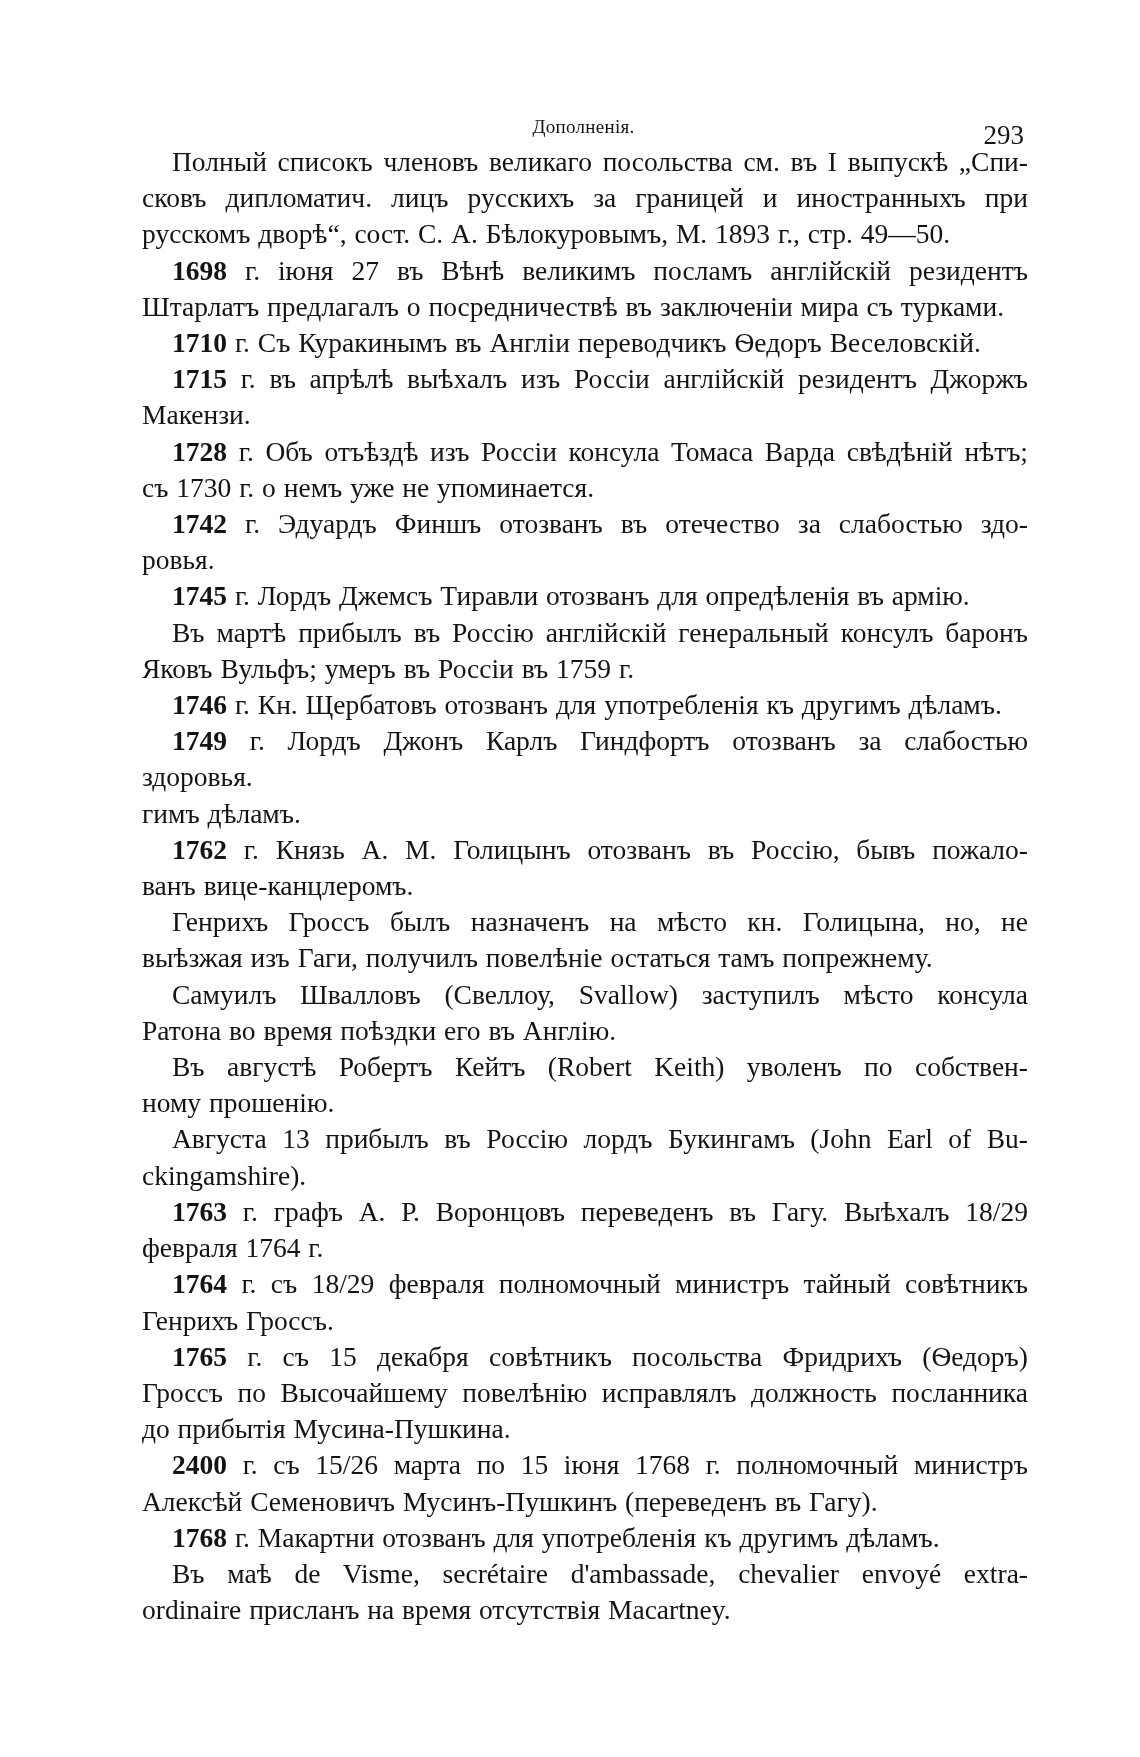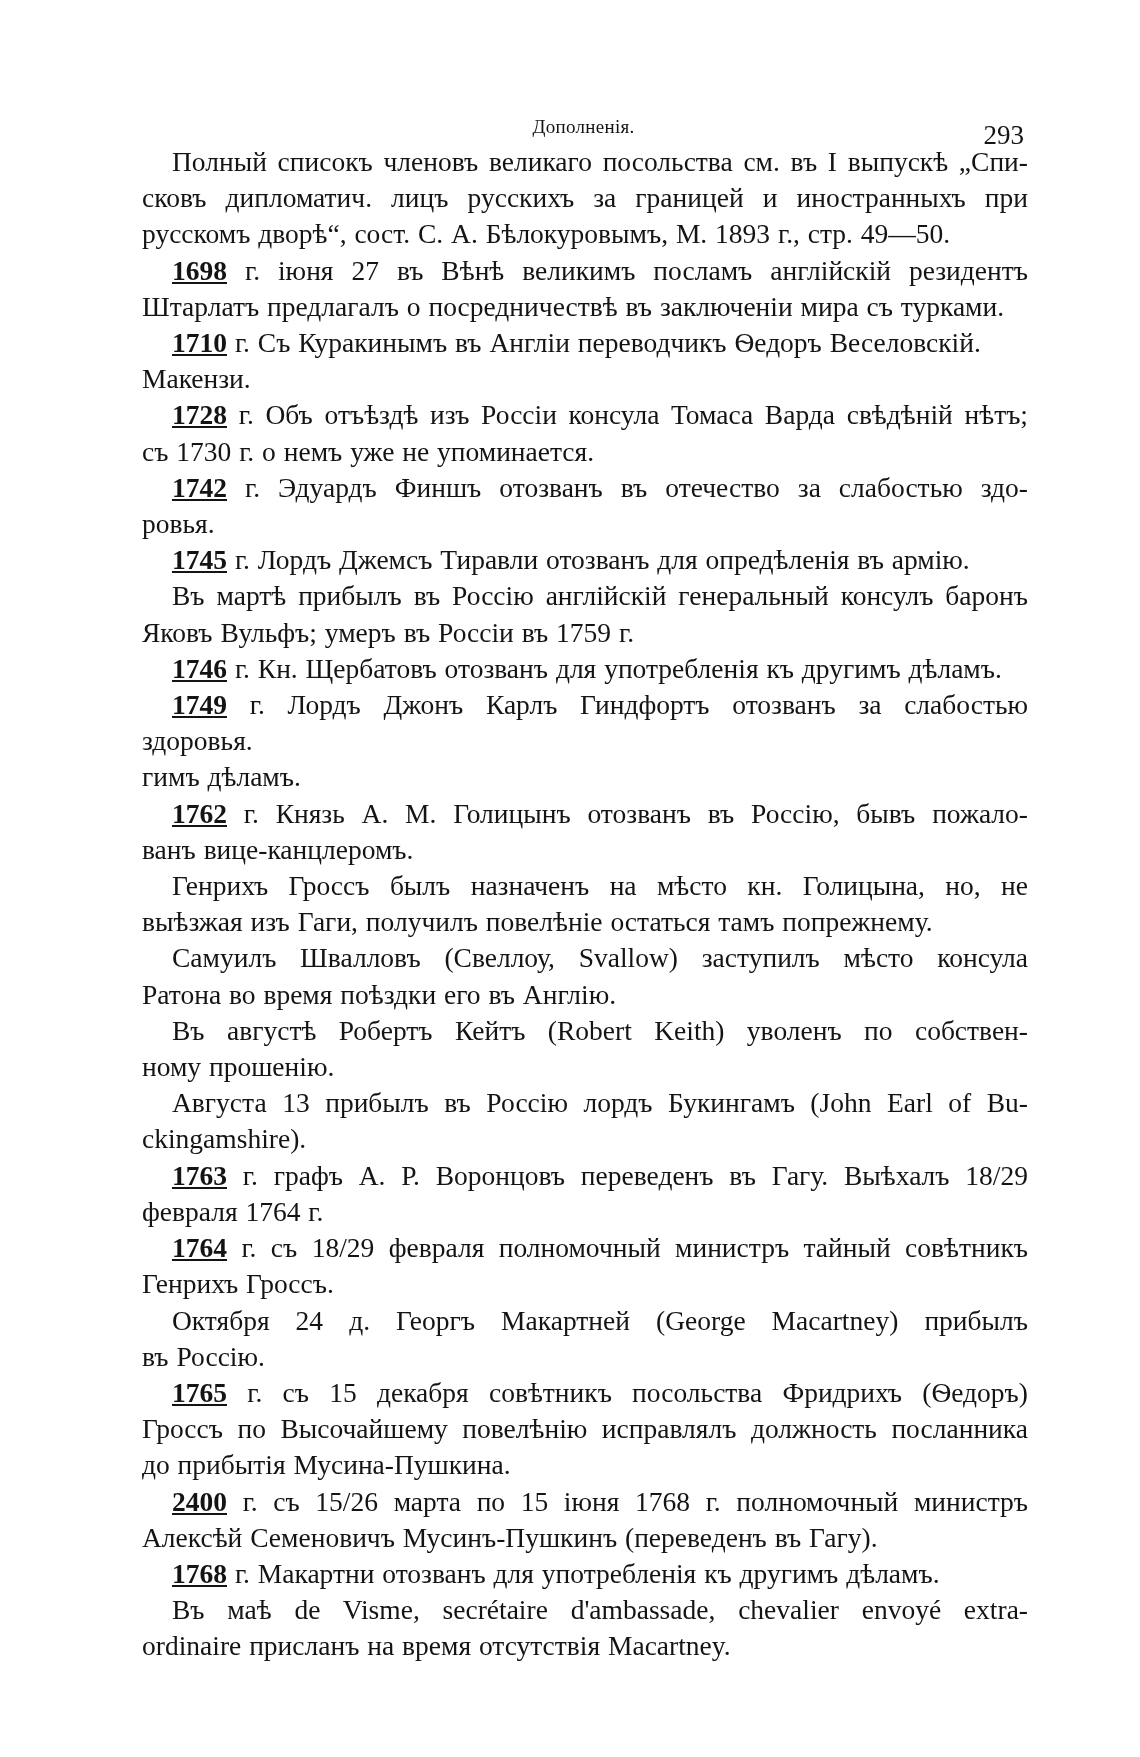--- a/index.html
+++ b/index.html
@@ -20,21 +20,21 @@
     position: absolute; right: 4px; top: 20px; font-size: 27px;
   }
   .para {
     font-size: 27.5px; line-height: 36.2px;
     text-align: justify; text-align-last: left;
     text-indent: 30px; margin: 0; word-spacing: 1px;
   }
   .para .line { display: block; text-align: justify; text-align-last: justify; text-indent: 0; }
   .para .line.first { padding-left: 30px; }
   .para .line.last { text-align-last: left; }
-  .year { font-weight: bold; text-decoration: underline; }
+  .year { font-weight: bold; }
 </style>
 </head>
 <body>
 
 <div class="page">
   <div class="header">
     <div class="running-title">Дополненія.</div>
     <div class="page-number">293</div>
   </div>
   <div id="body-text">
@@ -44,20 +44,21 @@
         <span class="line last"><span>русскомъ дворѣ“, сост. С. А. Бѣлокуровымъ, М. 1893 г., стр. 49—50.</span></span>
       </div>
       <div class="para">
         <span class="line first"><span class="year">1698</span> <span>г. іюня 27 въ Вѣнѣ великимъ посламъ англійскій резидентъ</span></span>
         <span class="line last"><span>Штарлатъ предлагалъ о посредничествѣ въ заключеніи мира съ турками.</span></span>
       </div>
       <div class="para">
         <span class="line first last"><span class="year">1710</span> <span>г. Съ Куракинымъ въ Англіи переводчикъ Ѳедоръ Веселовскій.</span></span>
       </div>
       <div class="para">
+        <span class="line first"><span class="year">1715</span> <span>г. въ апрѣлѣ выѣхалъ изъ Россіи англійскій резидентъ Джоржъ</span></span>
         <span class="line last"><span>Макензи.</span></span>
       </div>
       <div class="para">
         <span class="line first"><span class="year">1728</span> <span>г. Объ отъѣздѣ изъ Россіи консула Томаса Варда свѣдѣній нѣтъ;</span></span>
         <span class="line last"><span>съ 1730 г. о немъ уже не упоминается.</span></span>
       </div>
       <div class="para">
         <span class="line first"><span class="year">1742</span> <span>г. Эдуардъ Финшъ отозванъ въ отечество за слабостью здо-</span></span>
         <span class="line last"><span>ровья.</span></span>
       </div>
@@ -100,24 +101,20 @@
       </div>
       <div class="para">
         <span class="line first"><span class="year">1763</span> <span>г. графъ А. Р. Воронцовъ переведенъ въ Гагу. Выѣхалъ 18/29</span></span>
         <span class="line last"><span>февраля 1764 г.</span></span>
       </div>
       <div class="para">
         <span class="line first"><span class="year">1764</span> <span>г. съ 18/29 февраля полномочный министръ тайный совѣтникъ</span></span>
         <span class="line last"><span>Генрихъ Гроссъ.</span></span>
       </div>
       <div class="para">
-        <span class="line first"><span>Октября 24 д. Георгъ Макартней (George Macartney) прибылъ</span></span>
-        <span class="line last"><span>въ Россію.</span></span>
-      </div>
-      <div class="para">
         <span class="line first"><span class="year">1765</span> <span>г. съ 15 декабря совѣтникъ посольства Фридрихъ (Ѳедоръ)</span></span>
         <span class="line"><span>Гроссъ по Высочайшему повелѣнію исправлялъ должность посланника</span></span>
         <span class="line last"><span>до прибытія Мусина-Пушкина.</span></span>
       </div>
       <div class="para">
         <span class="line first"><span class="year">2400</span> <span>г. съ 15/26 марта по 15 іюня 1768 г. полномочный министръ</span></span>
         <span class="line last"><span>Алексѣй Семеновичъ Мусинъ-Пушкинъ (переведенъ въ Гагу).</span></span>
       </div>
       <div class="para">
         <span class="line first last"><span class="year">1768</span> <span>г. Макартни отозванъ для употребленія къ другимъ дѣламъ.</span></span>

